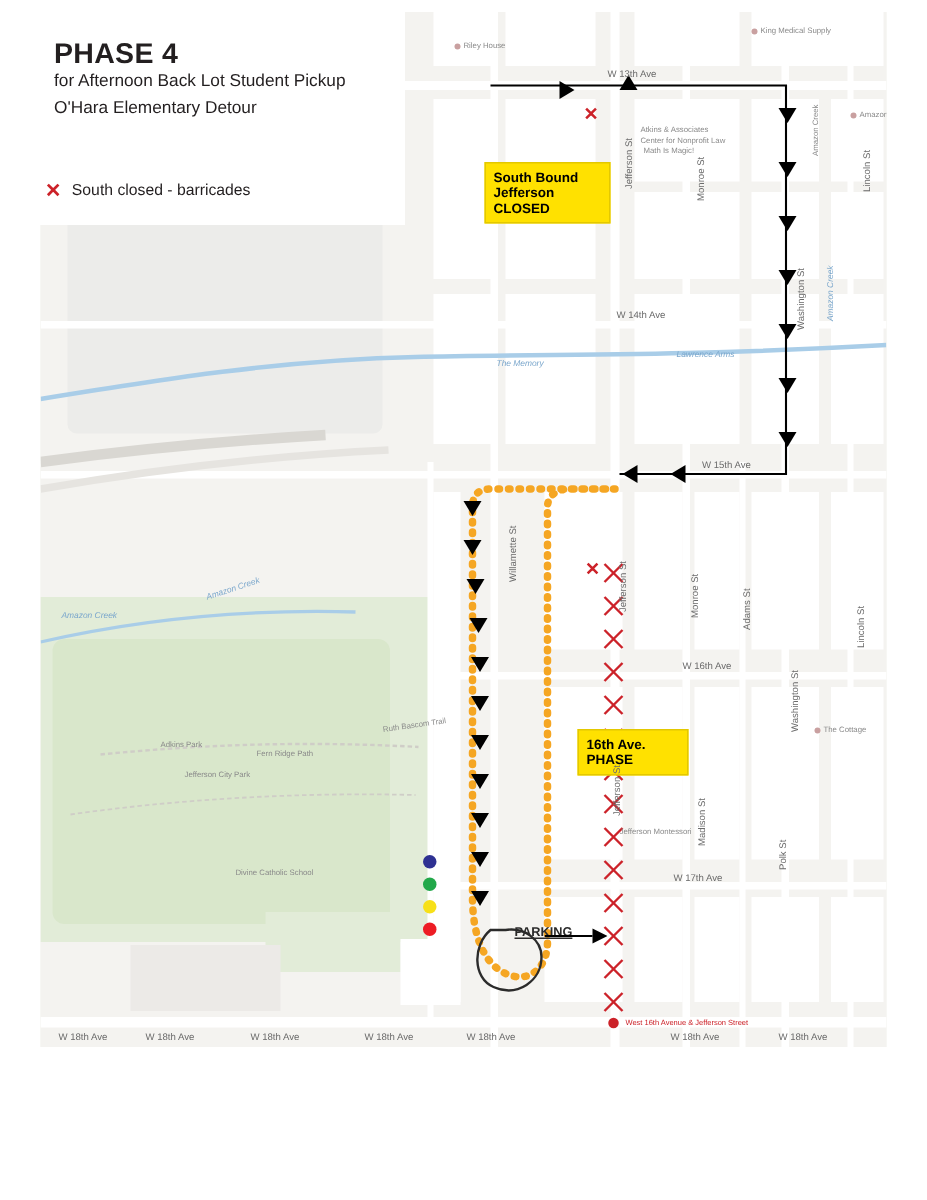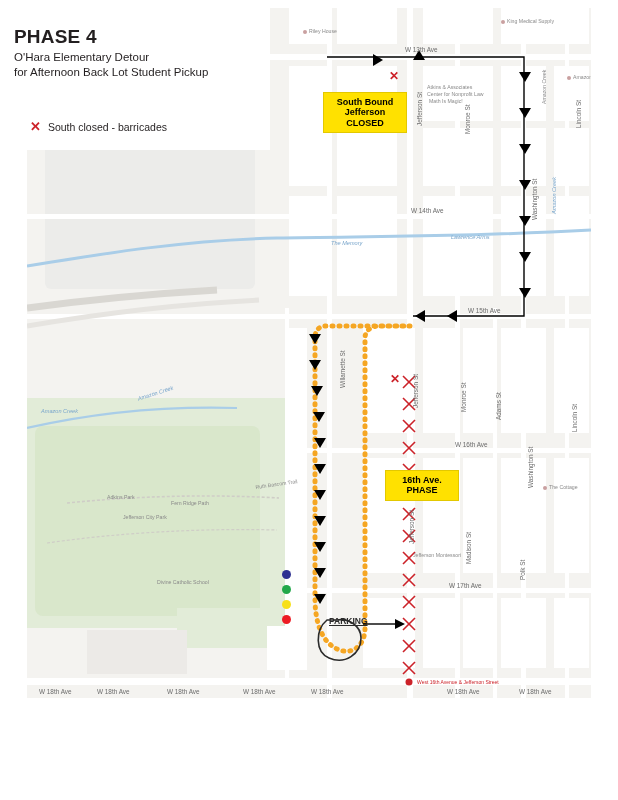--- a/index.html
+++ b/index.html
@@ -7,21 +7,21 @@
     width:618px;height:800px;
     background:#ffffff;
     font-family:"Liberation Sans", sans-serif;
     color:#231f20;
     overflow:hidden;
     position:relative;
   }
   .page{position:relative;width:618px;height:800px;}
 
   
-  .header{position:absolute;left:14px;top:26px;width:300px;}
+  .header{position:absolute;left:36px;top:26px;width:300px;}
   .title1{font-size:19px;font-weight:bold;letter-spacing:.2px;line-height:1.12;}
   .title2{font-size:19px;font-weight:bold;letter-spacing:.2px;line-height:1.12;}
   .subtitle{font-size:11.5px;margin-top:3px;line-height:1.25;}
   .legend{position:absolute;left:30px;top:120px;display:flex;align-items:center;gap:7px;}
   .legend .x{color:#cc2229;font-weight:bold;font-size:13px;line-height:1;}
   .legend .lbl{font-size:10.5px;}
 
   
   .map{
     position:absolute;left:27px;top:8px;width:564px;height:690px;
@@ -39,22 +39,22 @@
   .road{position:absolute;background:#ffffff;}
   .roadlbl{position:absolute;font-size:6.4px;color:#6b6b6b;white-space:nowrap;}
   .roadlbl.v{transform-origin:0 0;transform:rotate(-90deg);}
   .poi{position:absolute;font-size:5.2px;color:#8a8a8a;white-space:nowrap;}
   .poi .dot{display:inline-block;width:4px;height:4px;border-radius:50%;background:#c9a0a0;margin-right:2px;vertical-align:middle;}
   .streamlbl{position:absolute;font-size:5.6px;color:#7ba7cc;white-space:nowrap;font-style:italic;}
 
   
   .callout{
     position:absolute;background:#ffe100;color:#000;
-    font-weight:bold;text-align:center;line-height:1.15;
-    padding:4px 5px;font-size:9px;border:1px solid #e3c800;
+    font-weight:bold;line-height:1.15;
+    padding:4px 5px;font-size:9px;border:1px solid #e3c800;margin-top:16px;
   }
   .xmark{position:absolute;color:#cc2229;font-weight:bold;font-size:12px;line-height:1;}
 
   
   .dotcol{position:absolute;width:9px;height:9px;border-radius:50%;}
 
   .parking{position:absolute;font-size:8.5px;font-weight:bold;color:#2b2b2b;}
 
   
   .footer{position:absolute;left:0;top:700px;width:618px;height:100px;background:#fff;}
@@ -218,21 +218,21 @@
       <div class="callout" style="left:358px;top:462px;width:62px;">
         <span style="white-space:pre-line;">16th Ave.
 PHASE</span>
       </div>
 
       <div class="dotcol" style="left:255px;top:562px;background:#2e3192;"></div>
       <div class="dotcol" style="left:255px;top:577px;background:#22a84a;"></div>
       <div class="dotcol" style="left:255px;top:592px;background:#f7e018;"></div>
       <div class="dotcol" style="left:255px;top:607px;background:#ed1c24;"></div>
 
-      <div class="parking" style="left:302px;top:608px;text-decoration:underline;">PARKING</div>
+      <div class="parking" style="left:316px;top:608px;text-decoration:underline;">PARKING</div>
       <svg style="position:absolute;left:336px;top:608px;" width="42" height="16">
         <line x1="0" y1="8" x2="32" y2="8" stroke="#000" stroke-width="1.4"></line>
         <polygon points="32,3 42,8 32,13" fill="#000"></polygon>
       </svg>
 
       <div class="roadlbl" style="left:378px;top:38px;">W 13th Ave</div>
       <div class="roadlbl" style="left:384px;top:199px;">W 14th Ave</div>
       <div class="roadlbl" style="left:441px;top:299px;">W 15th Ave</div>
       <div class="roadlbl" style="left:428px;top:433px;">W 16th Ave</div>
       <div class="roadlbl" style="left:422px;top:574px;">W 17th Ave</div>
@@ -280,22 +280,22 @@
       <div class="poi" style="left:130px;top:571px;"><span>Divine Catholic School</span></div>
 
       <div class="poi" style="left:390px;top:671px;color:#cc2229;font-size:5px;">West 16th Avenue &amp; Jefferson Street</div>
 
     </div>
   </div>
 
   <div style="position:absolute;left:0;top:0;width:270px;height:150px;background:#ffffff;"></div>
   <div class="header">
     <div class="title1">PHASE 4</div>
+    <div class="subtitle" style="margin-top:0;">for Afternoon Back Lot Student Pickup</div>
     <div class="subtitle">O'Hara Elementary Detour</div>
-    <div class="subtitle" style="margin-top:0;">for Afternoon Back Lot Student Pickup</div>
   </div>
   <div class="legend">
     <span class="x">✕</span>
     <span class="lbl">South closed - barricades</span>
   </div>
 
   <div class="footer">
     
     
     

